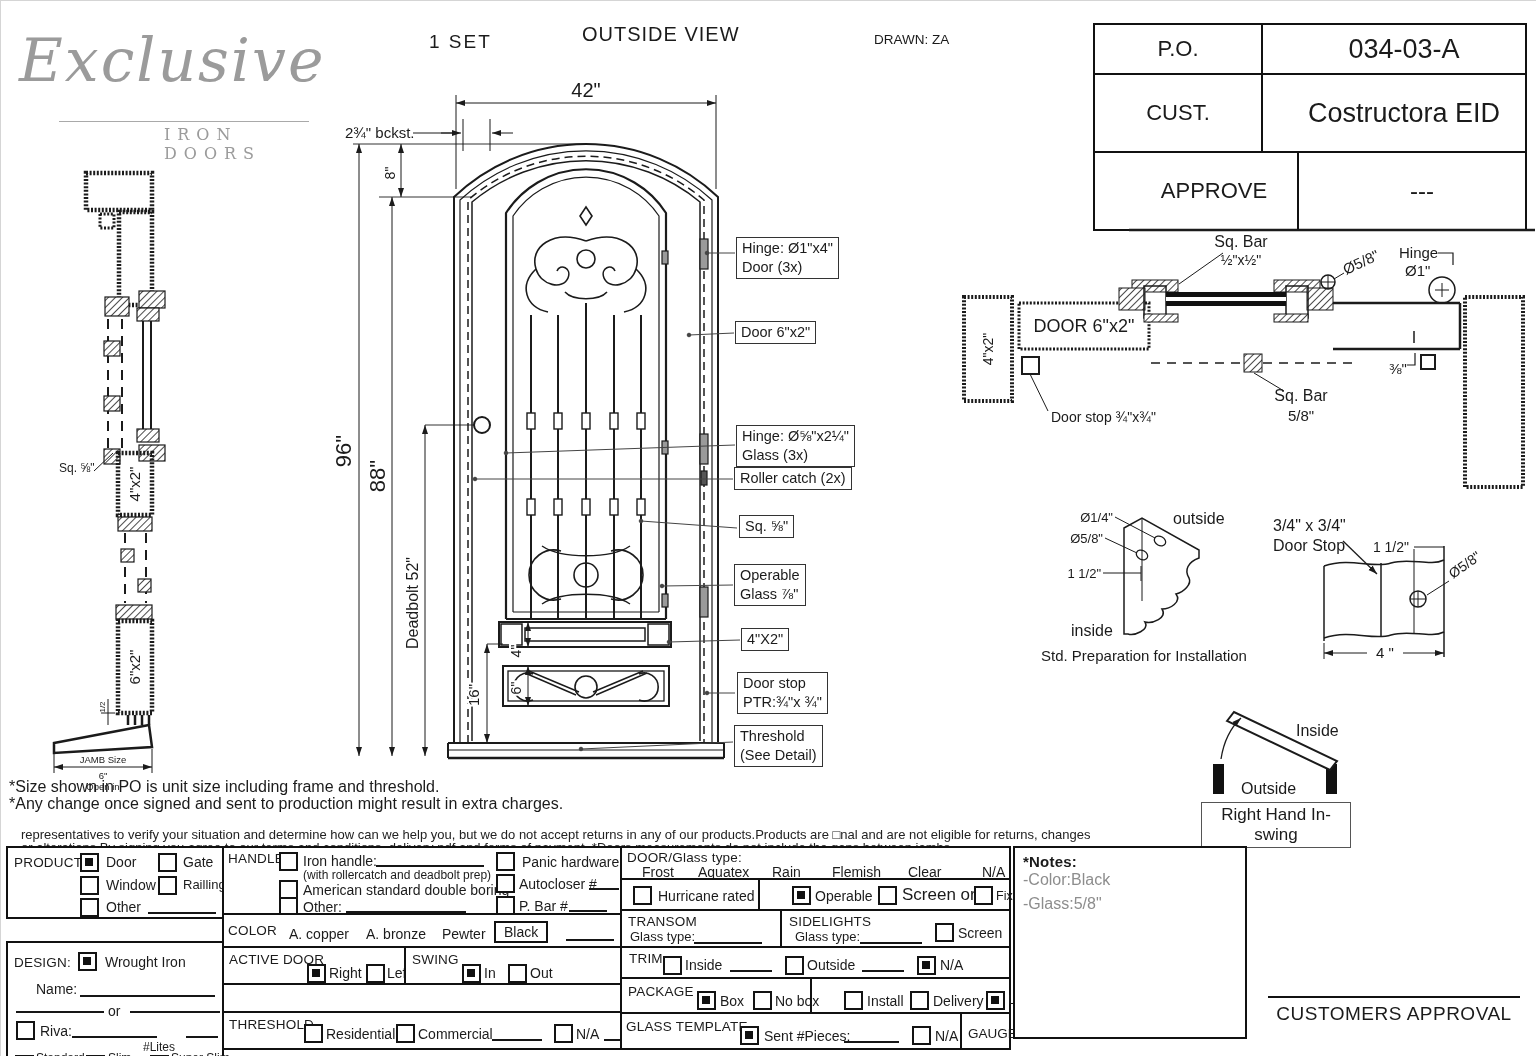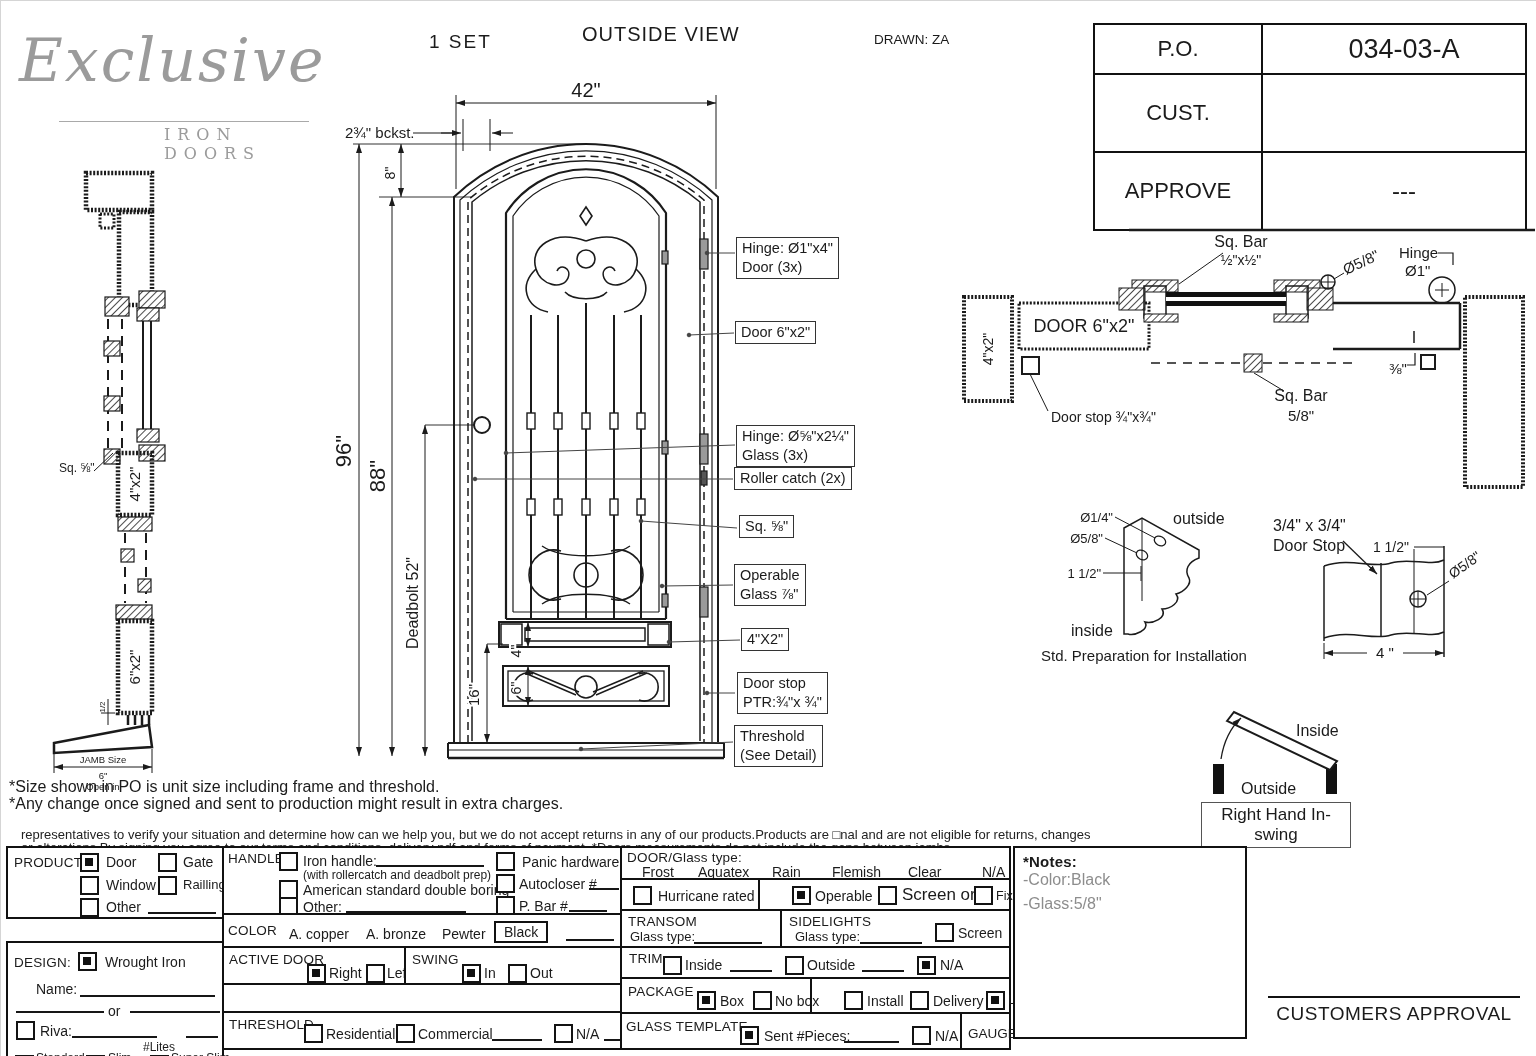--- a/index.html
+++ b/index.html
@@ -10,21 +10,21 @@
   .logo-script{font-family:"DejaVu Serif",serif;font-style:italic;font-size:60px;color:#9b9b9b;letter-spacing:2px;}
   .logo-sub{font-family:"DejaVu Serif",serif;font-size:16px;color:#9b9b9b;letter-spacing:7px;}
   .logo-rule{height:0;border-top:1.5px solid #a9a9a9;}
   
   .h-set{font-size:19px;letter-spacing:2px;}
   .h-title{font-size:20px;letter-spacing:1px;}
   .h-drawn{font-size:13.5px;}
   
   .itable{border:2.5px solid #111;}
   .itable .row{display:flex;border-bottom:2.5px solid #111;gap:20px;}
-  .itable .row:last-child{border-bottom:none;}
+  .itable .row:last-child{border-bottom:none;padding-left:36px;}
   .itable .lc{width:166px;border-right:2.5px solid #111;display:flex;align-items:center;justify-content:center;font-size:22px;}
   .itable .vc{flex:1;display:flex;align-items:center;justify-content:center;font-size:27px;}
   
   .co{position:absolute;border:1.5px solid #333;background:#fff;padding:1px 5px;font-size:14.5px;line-height:1.3;white-space:nowrap;}
   
   .note-big{font-size:16px;text-align:center;}
   .note-sm{font-size:13px;color:#222;}
   .u{text-decoration:underline;}
   
   .fbox{position:absolute;border:2px solid #111;background:#fff;box-sizing:border-box;}
@@ -53,20 +53,21 @@
   <div class="abs h-title" style="left:581px;top:22px">OUTSIDE VIEW</div>
   <div class="abs h-drawn" style="left:873px;top:31px">DRAWN: ZA</div>
 
   <div class="abs itable" style="left:1092px;top:22px;width:430px">
     <div class="row" style="height:48px">
       <div class="lc">P.O.</div>
       <div class="vc">034-03-A</div>
     </div>
     <div class="row" style="height:76px">
       <div class="lc">CUST.</div>
+      <div class="vc">Costructora EID</div>
     </div>
     <div class="row" style="height:76px">
       <div class="lc">APPROVE</div>
       <div class="vc" style="font-size:24px">---</div>
     </div>
   </div>
 
   <svg class="abs" style="left:0;top:0" width="1536" height="1056" viewBox="0 0 1536 1056">
     <defs>
       <pattern id="hatch" width="5" height="5" patternUnits="userSpaceOnUse" patternTransform="rotate(45)">

